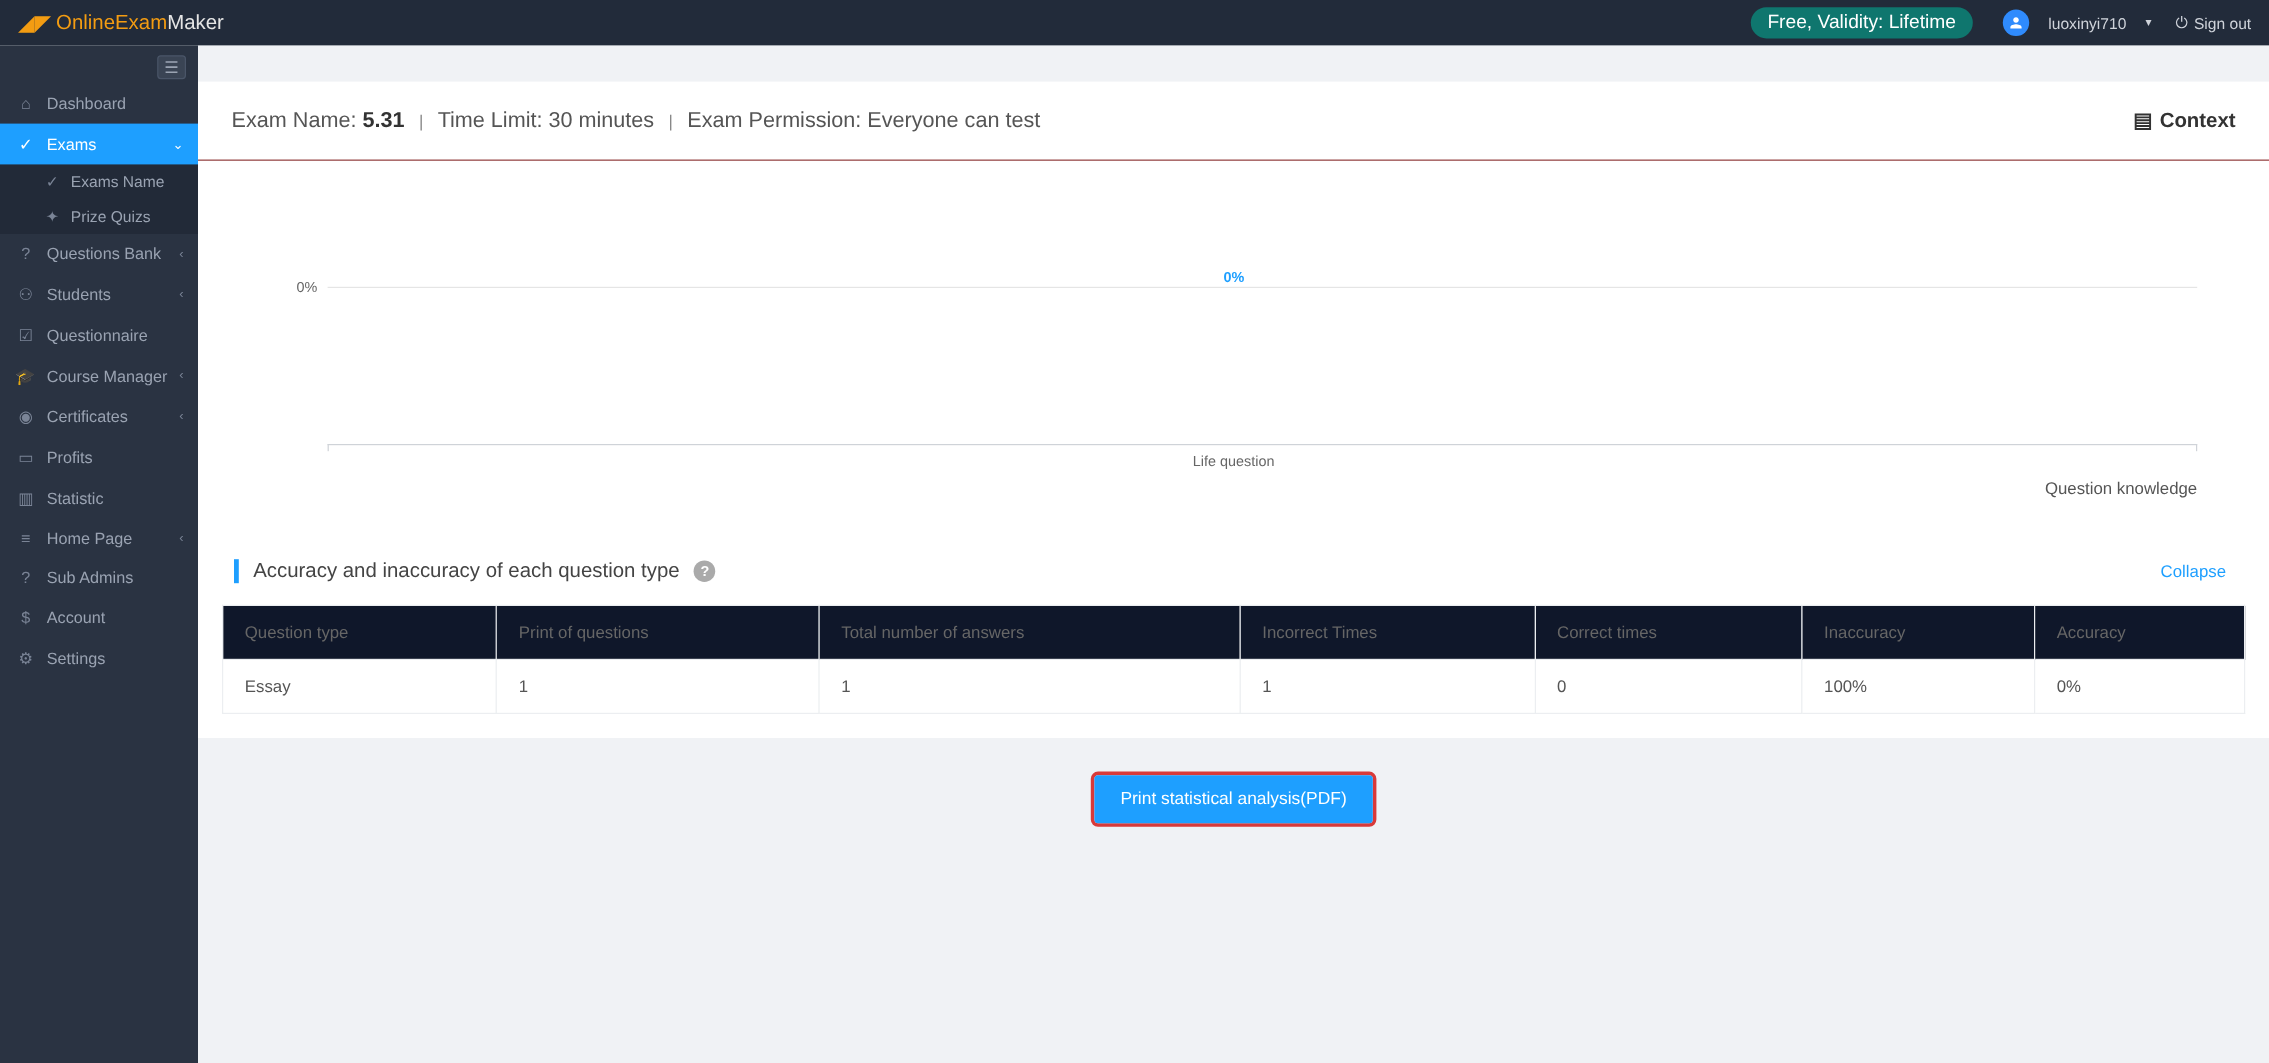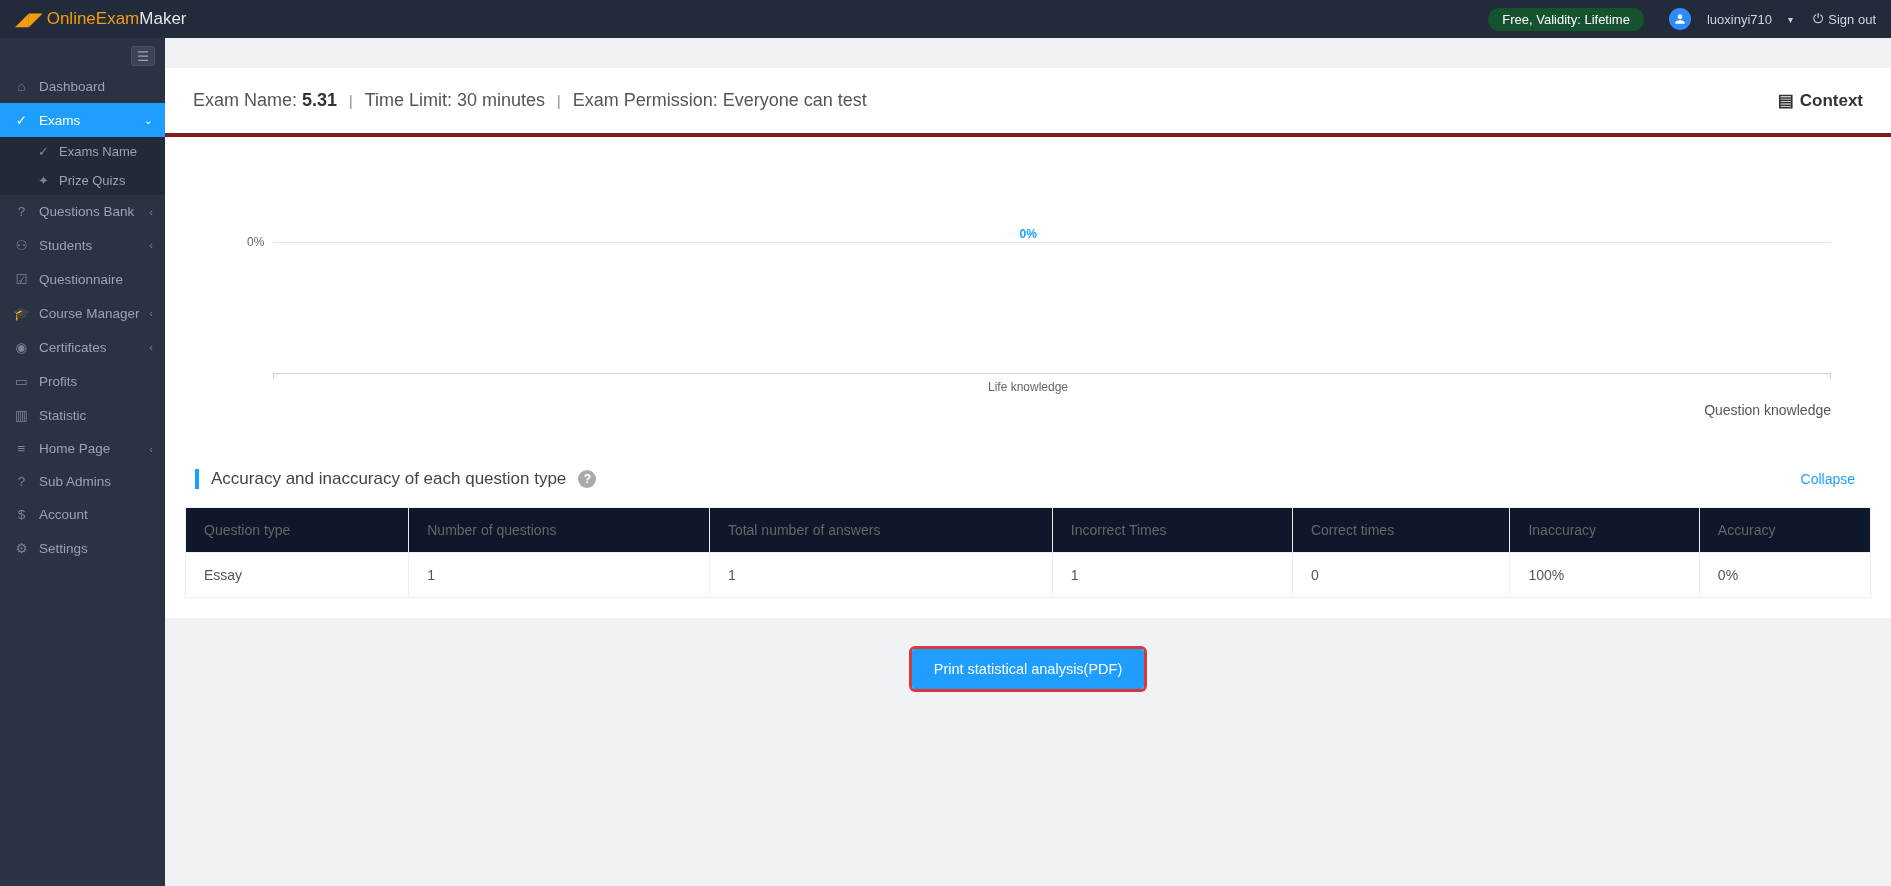--- a/index.html
+++ b/index.html
@@ -29,25 +29,25 @@
     font-weight: 500;
   }
   .logo-icon {
     color: #f39c12;
     font-size: 18px;
   }
   .logo-exam { color: #f39c12; }
   .logo-maker { color: #e5e5e5; }
   .top-spacer { flex: 1; }
   .badge-red {
-    background: #14532d;
+    background: #0f766e;
     color: #fff;
     border-radius: 16px;
     padding: 4px 14px;
-    font-size: 13px;
+    font-size: 16px;
     margin-right: 25px;
   }
   .user-area {
     display: flex;
     align-items: center;
     gap: 16px;
     color: #cfd3da;
     font-size: 13px;
     margin-right: 20px;
   }
@@ -133,21 +133,21 @@
     display: flex;
     flex-direction: column;
     overflow: hidden;
     background: #f0f2f5;
   }
   .header-bar {
     background: #fff;
     padding: 22px 28px;
     display: flex;
     align-items: center;
-    border-bottom: 4px solid #7f1d1d;
+    border-bottom: 1px solid #7f1d1d;
     margin-top: 30px;
   }
   .header-text {
     font-size: 18px;
     color: #555;
   }
   .header-text b { color: #333; font-weight: 600; }
   .header-sep { margin: 0 12px; color: #888; }
   .header-right {
     margin-left: auto;
@@ -404,36 +404,36 @@
       </div>
     </div>
 
     <div class="content-card">
 
       <div class="chart-area">
         <div class="y-tick pct0">0%</div>
         <div class="gridline"></div>
         <div class="bar-label">0%</div>
         <div class="x-axis"></div>
-        <div class="x-label">Life knowledge</div>
+        <div class="x-label">Life question</div>
         <div class="x-title">Question knowledge</div>
       </div>
 
       <div class="section-head">
         <div class="section-bar"></div>
         <div class="section-title">Accuracy and inaccuracy of each question type</div>
         <div class="help-circle">?</div>
         <div class="collapse-link">Collapse</div>
       </div>
 
       <table class="data">
         <thead>
           <tr>
             <th>Question type</th>
-            <th>Number of questions</th>
+            <th>Print of questions</th>
             <th>Total number of answers</th>
             <th>Incorrect Times</th>
             <th>Correct times</th>
             <th>Inaccuracy</th>
             <th>Accuracy</th>
           </tr>
         </thead>
         <tbody>
           <tr>
             <td>Essay</td>

